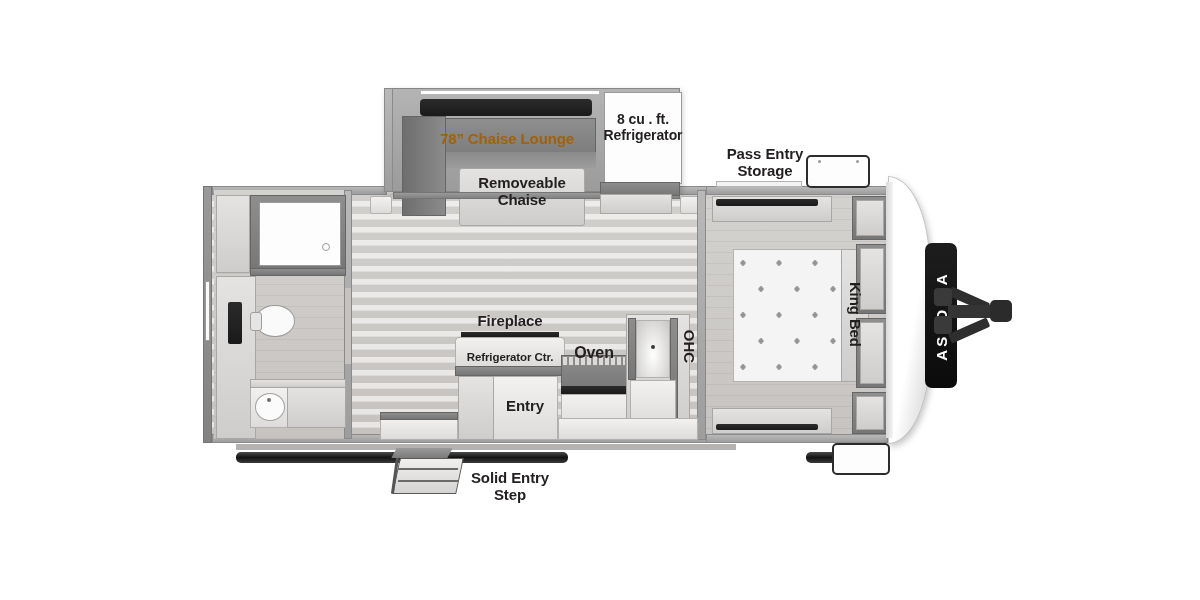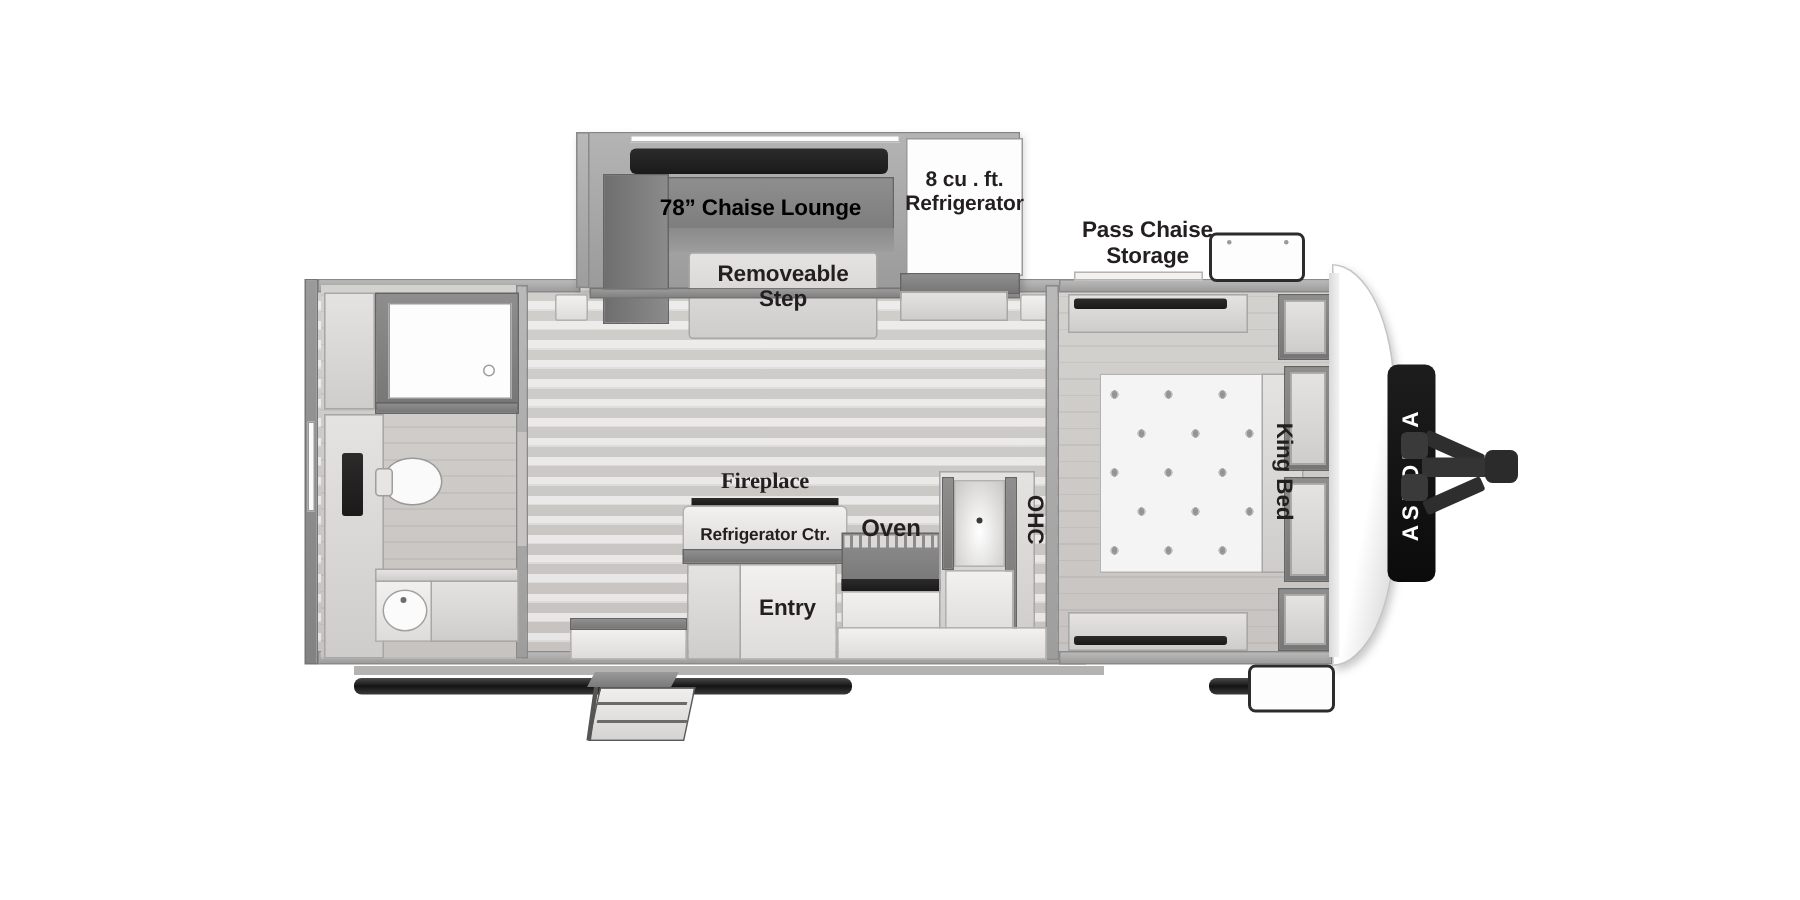--- a/index.html
+++ b/index.html
@@ -8,21 +8,21 @@
     width:1200px;height:600px;background:#ffffff;
     font-family:"Liberation Sans", sans-serif;
     overflow:hidden;position:relative;
   }
   #stage{position:absolute;left:0;top:0;width:1200px;height:600px;}
 
   
   .abs{position:absolute;box-sizing:border-box;}
   .lbl{position:absolute;color:#231f20;font-weight:600;text-align:center;
        line-height:1.12;letter-spacing:-0.1px;white-space:pre-line;}
-  .lbl-w{color:#000000;}
+  .lbl-w{color:#a16207;}
   .vert{transform-origin:center center;}
 
   
   .wall{background:linear-gradient(180deg,#b9b9b9,#9d9d9d);border:1px solid #8a8a8a;}
   .wall-d{background:linear-gradient(180deg,#9a9a9a,#828282);border:1px solid #757575;}
   .floor{
     background:
       repeating-linear-gradient(0deg,
         rgba(0,0,0,0.055) 0px, rgba(0,0,0,0.055) 1px,
         rgba(255,255,255,0.0) 1px, rgba(255,255,255,0.0) 13px),
@@ -220,34 +220,36 @@
   <div class="abs" style="left:396px;top:458px;width:64px;height:36px;border:1.5px solid #5a5a5a;
               background:linear-gradient(180deg,#f0efee,#d6d4d2);transform:skewX(-12deg);"></div>
   <div class="abs" style="left:398px;top:468px;width:60px;height:2px;background:#6a6a6a;transform:skewX(-12deg);"></div>
   <div class="abs" style="left:398px;top:480px;width:60px;height:2px;background:#6a6a6a;transform:skewX(-12deg);"></div>
   <div class="abs" style="left:394px;top:450px;width:3px;height:44px;background:#555;transform:rotate(8deg);"></div>
   <div class="abs" style="left:394px;top:448px;width:56px;height:10px;background:linear-gradient(180deg,#9a9a9a,#7a7a7a);transform:skewX(-28deg);"></div>
 
   <div class="lbl lbl-w" style="left:418px;top:131px;width:178px;font-size:15px;">78” Chaise Lounge</div>
 
   <div class="lbl" style="left:459px;top:175px;width:126px;font-size:15px;">Removeable
-Step</div>
+Chaise</div>
 
   <div class="lbl" style="left:600px;top:112px;width:86px;font-size:14px;">8 cu . ft.
 Refrigerator</div>
 
-  <div class="lbl" style="left:708px;top:146px;width:114px;font-size:15px;">Pass Chaise
+  <div class="lbl" style="left:708px;top:146px;width:114px;font-size:15px;">Pass Entry
 Storage</div>
 
   <div class="lbl vert" style="left:818px;top:306px;width:74px;font-size:15px;transform:rotate(90deg);">King Bed</div>
 
   <div class="lbl vert" style="left:659px;top:338px;width:60px;font-size:15px;transform:rotate(90deg);">OHC</div>
 
   <div class="lbl" style="left:561px;top:344px;width:66px;font-size:16px;">Oven</div>
 
-  <div class="lbl" style="left:455px;top:313px;width:110px;font-size:15px;font-family:Liberation Serif, serif;">Fireplace</div>
+  <div class="lbl" style="left:455px;top:313px;width:110px;font-size:15px;">Fireplace</div>
 
   <div class="lbl" style="left:447px;top:351px;width:126px;font-size:11.5px;">Refrigerator Ctr.</div>
 
   <div class="lbl" style="left:492px;top:398px;width:66px;font-size:15px;">Entry</div>
 
+  <div class="lbl" style="left:463px;top:470px;width:94px;font-size:15px;">Solid Entry
+Step</div>
 
 </div>
 
 </body></html>

